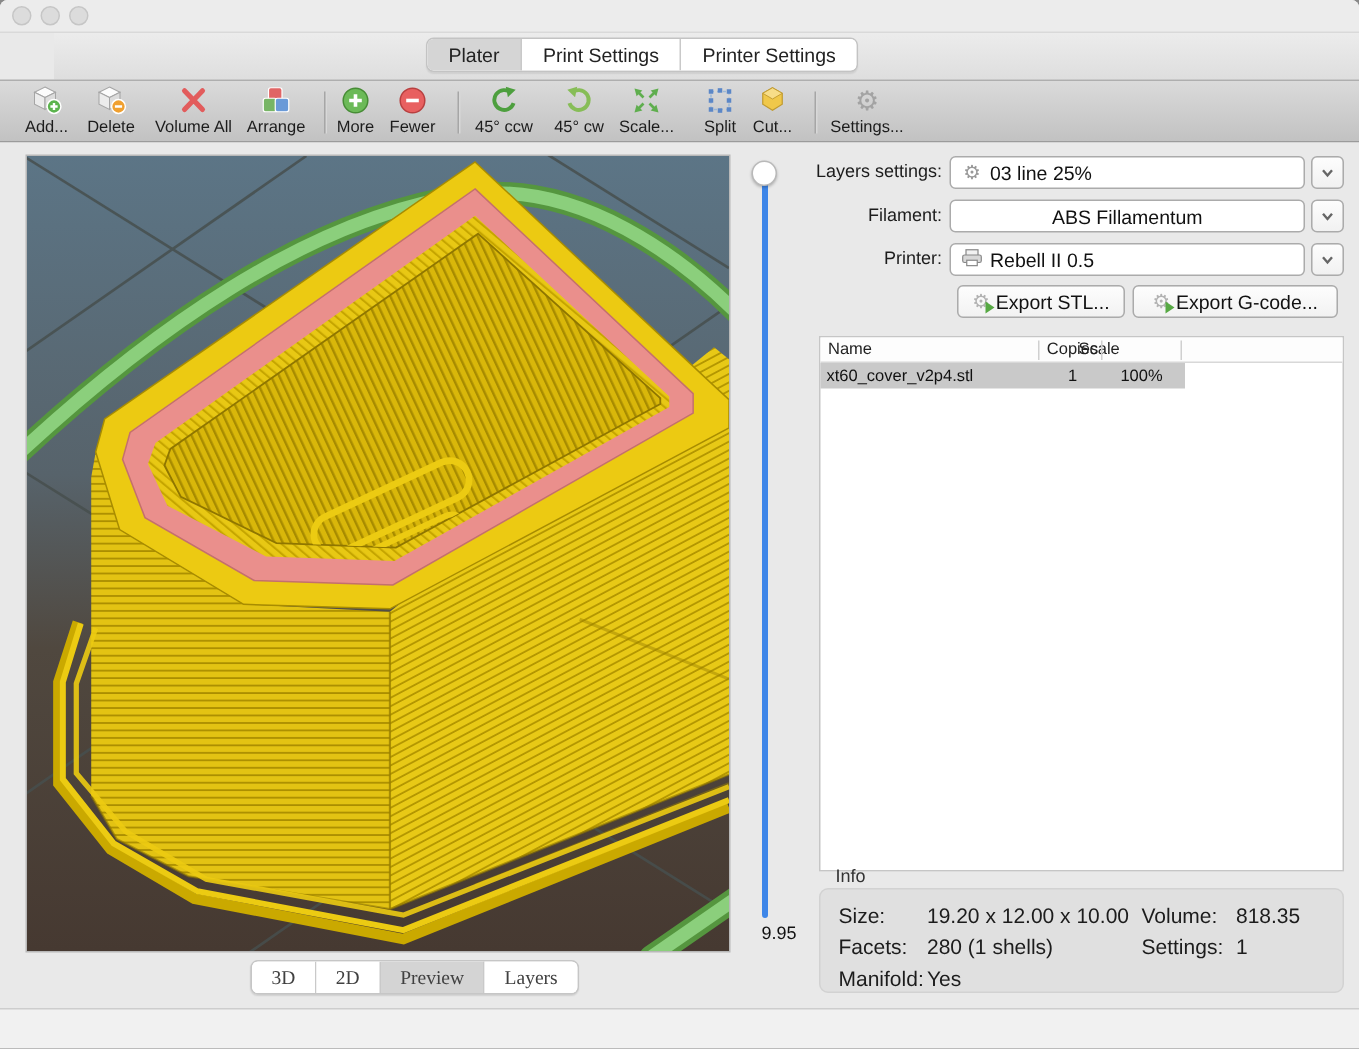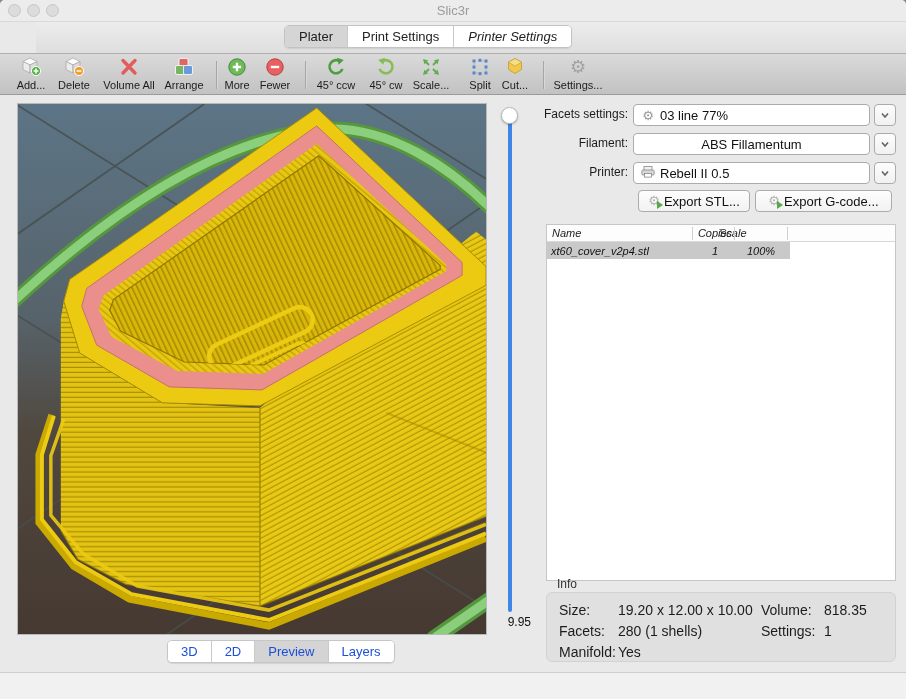--- a/index.html
+++ b/index.html
@@ -11,54 +11,54 @@
     -webkit-font-smoothing:antialiased;
   }
   
   .titlebar{position:absolute;left:0;top:0;width:906px;height:22px;background:#ececec;border-bottom:1px solid #d9d9d9;}
   .tl{position:absolute;top:4px;width:13px;height:13px;border-radius:50%;background:#dcdcdc;border:1px solid #c6c6c6;}
   .title{position:absolute;left:0;right:0;top:3px;text-align:center;font-size:13px;color:#9b9b9b;}
   
   .tabstrip{position:absolute;left:0;top:22px;width:906px;height:31px;background:linear-gradient(#ececec,#dedede);margin-left:36px;}
   .maintabs{position:absolute;left:248px;top:3px;height:23px;display:flex;border:1px solid #c3c3c3;border-radius:5px;overflow:hidden;background:#fff;box-shadow:0 1px 1px rgba(0,0,0,.08);}
   .maintab{height:100%;display:flex;align-items:center;justify-content:center;font-size:13px;color:#222;background:#fff;border-right:1px solid #c9c9c9;padding:0 14px;white-space:nowrap;cursor:default;}
-  .maintab:last-child{border-right:none;font-style:italic;}
+  .maintab:last-child{border-right:none;}
   .maintab.active{background:#d5d5d5;}
   
   .toolbar{position:absolute;left:0;top:53px;width:906px;height:42px;background:linear-gradient(#dadada,#c2c2c2);border-top:1px solid #aeaeae;border-bottom:1px solid #9b9b9b;}
   .titem{position:absolute;top:2px;height:38px;text-align:center;color:#1c1c1c;font-size:11px;cursor:default;}
   .titem .ic{display:block;height:23px;margin:0 auto;}
   .titem .lb{display:block;line-height:13px;white-space:nowrap;text-align:center;}
   .tsep{position:absolute;top:7px;width:1px;height:28px;background:#a6a6a6;box-shadow:1px 0 0 #d8d8d8;}
   .ticon{width:22px;height:22px;display:inline-block;}
   .gear-glyph{font-size:18px;line-height:22px;color:#a3a3a3;display:inline-block;}
   
   .content{position:absolute;left:0;top:95px;width:906px;height:577px;background:#e9e9e9;}
   .viewport{position:absolute;left:17px;top:8px;width:470px;height:532px;border:1px solid #b8b8b8;}
   .viewport svg{display:block;}
   
   .slider-col{position:absolute;left:487px;top:8px;width:59px;height:532px;padding-left:24px;}
   .slider-track{position:absolute;left:21px;top:14px;width:4px;height:495px;background:#3e86e8;border-radius:2px;}
   .slider-handle{position:absolute;left:14px;top:4px;width:17px;height:17px;border-radius:50%;background:#fff;border:1px solid #b9b9b9;box-shadow:0 1px 2px rgba(0,0,0,.25);}
   .slider-value{position:absolute;left:0;top:512px;width:44px;text-align:right;font-size:12px;color:#111;}
   
   .viewtabs{position:absolute;left:167px;top:545px;height:23px;display:flex;border:1px solid #c6c6c6;border-radius:5px;overflow:hidden;background:#fff;box-shadow:0 1px 1px rgba(0,0,0,.1);}
-  .viewtab{height:100%;display:flex;align-items:center;justify-content:center;font-size:13px;color:#1d4ed8;background:#fff;border-right:1px solid #c9c9c9;padding:0 13px;cursor:default;}
+  .viewtab{height:100%;display:flex;align-items:center;justify-content:center;font-size:13px;color:#404040;background:#fff;border-right:1px solid #c9c9c9;padding:0 13px;cursor:default;font-family:Liberation Serif, serif;}
   .viewtab:last-child{border-right:none;}
   .viewtab.active{background:#d4d4d4;text-align:center;}
   
   .prow-label{position:absolute;width:88px;text-align:right;font-size:12px;color:#1c1c1c;}
   .combo{position:absolute;left:633px;width:237px;height:22px;background:#fff;border:1px solid #ababab;border-radius:4px;display:flex;align-items:center;font-size:13px;color:#111;padding-left:6px;cursor:default;}
   .combo .cic{width:16px;margin-right:4px;text-align:center;}
   .chevbtn{position:absolute;left:874px;width:22px;height:22px;background:linear-gradient(#fdfdfd,#f1f1f1);border:1px solid #ababab;border-radius:4px;display:flex;align-items:center;justify-content:center;cursor:default;}
   .btn{position:absolute;height:22px;background:linear-gradient(#fdfdfd,#f2f2f2);border:1px solid #ababab;border-radius:4px;display:flex;align-items:center;justify-content:center;font-size:13px;color:#111;gap:4px;cursor:default;}
   .exp-gear{position:relative;font-size:13px;color:#b2b2b2;line-height:14px;}
   .exp-arrow{position:absolute;right:-3px;bottom:-1px;width:0;height:0;border-top:4px solid transparent;border-bottom:4px solid transparent;border-left:6px solid #57a944;}
   
-  .objtable{position:absolute;left:546px;top:129px;width:350px;height:357px;background:#fff;border:1px solid #c6c6c6;font-style:italic;}
+  .objtable{position:absolute;left:546px;top:129px;width:350px;height:357px;background:#fff;border:1px solid #c6c6c6;}
   .othead{position:absolute;left:0;top:0;width:100%;height:17px;background:#fdfdfd;border-bottom:1px solid #d8d8d8;font-size:11px;color:#222;}
   .othead .hc{position:absolute;top:1px;line-height:15px;}
   .hdiv{position:absolute;top:2px;width:1px;height:13px;background:#d0d0d0;}
   .otrow{position:absolute;left:0;top:17px;width:243px;height:17px;background:#c9c9c9;font-size:11px;color:#111;}
   .otrow .rc{position:absolute;top:2px;line-height:14px;white-space:nowrap;}
   
   .info-title{position:absolute;left:557px;top:482px;font-size:12px;color:#333;}
   .infobox{position:absolute;left:546px;top:497px;width:350px;height:70px;background:#e0e0e0;border:1px solid #d2d2d2;border-radius:6px;font-size:14px;color:#1c1c1c;}
   .infobox span{position:absolute;white-space:nowrap;}
   
@@ -66,21 +66,20 @@
 </style>
 </head>
 <body>
 
 <div id="win">
 
   <div class="titlebar">
     <div class="tl" style="left:8px"></div>
     <div class="tl" style="left:27px"></div>
     <div class="tl" style="left:46px"></div>
-    <div class="title">Slic3r</div>
   </div>
 
   <div class="tabstrip">
     <div class="maintabs">
       <div class="maintab active">
           <span>Plater</span>
         </div>
       <div class="maintab">
           <span>Print Settings</span>
         </div>
@@ -332,24 +331,24 @@
           <span>2D</span>
         </div>
       <div class="viewtab active">
           <span>Preview</span>
         </div>
       <div class="viewtab">
           <span>Layers</span>
         </div>
     </div>
 
-    <div class="prow-label" style="left:540px;top:12px">Facets settings:</div>
+    <div class="prow-label" style="left:540px;top:12px">Layers settings:</div>
     <div class="combo" style="top:9px">
       <span class="cic" style="color:#999;font-size:13px">⚙</span>
-      <span>03 line 77%</span>
+      <span>03 line 25%</span>
     </div>
     <div class="chevbtn" style="top:9px">
       <svg width="12" height="12" viewBox="0 0 12 12">
           <polyline points="3,4.5 6,8 9,4.5" fill="none" stroke="#666" stroke-width="1.6"></polyline>
         </svg>
     </div>
 
     <div class="prow-label" style="left:540px;top:41px">Filament:</div>
     <div class="combo" style="top:38px;justify-content:center;padding-left:0">
       <span>ABS Fillamentum</span>

